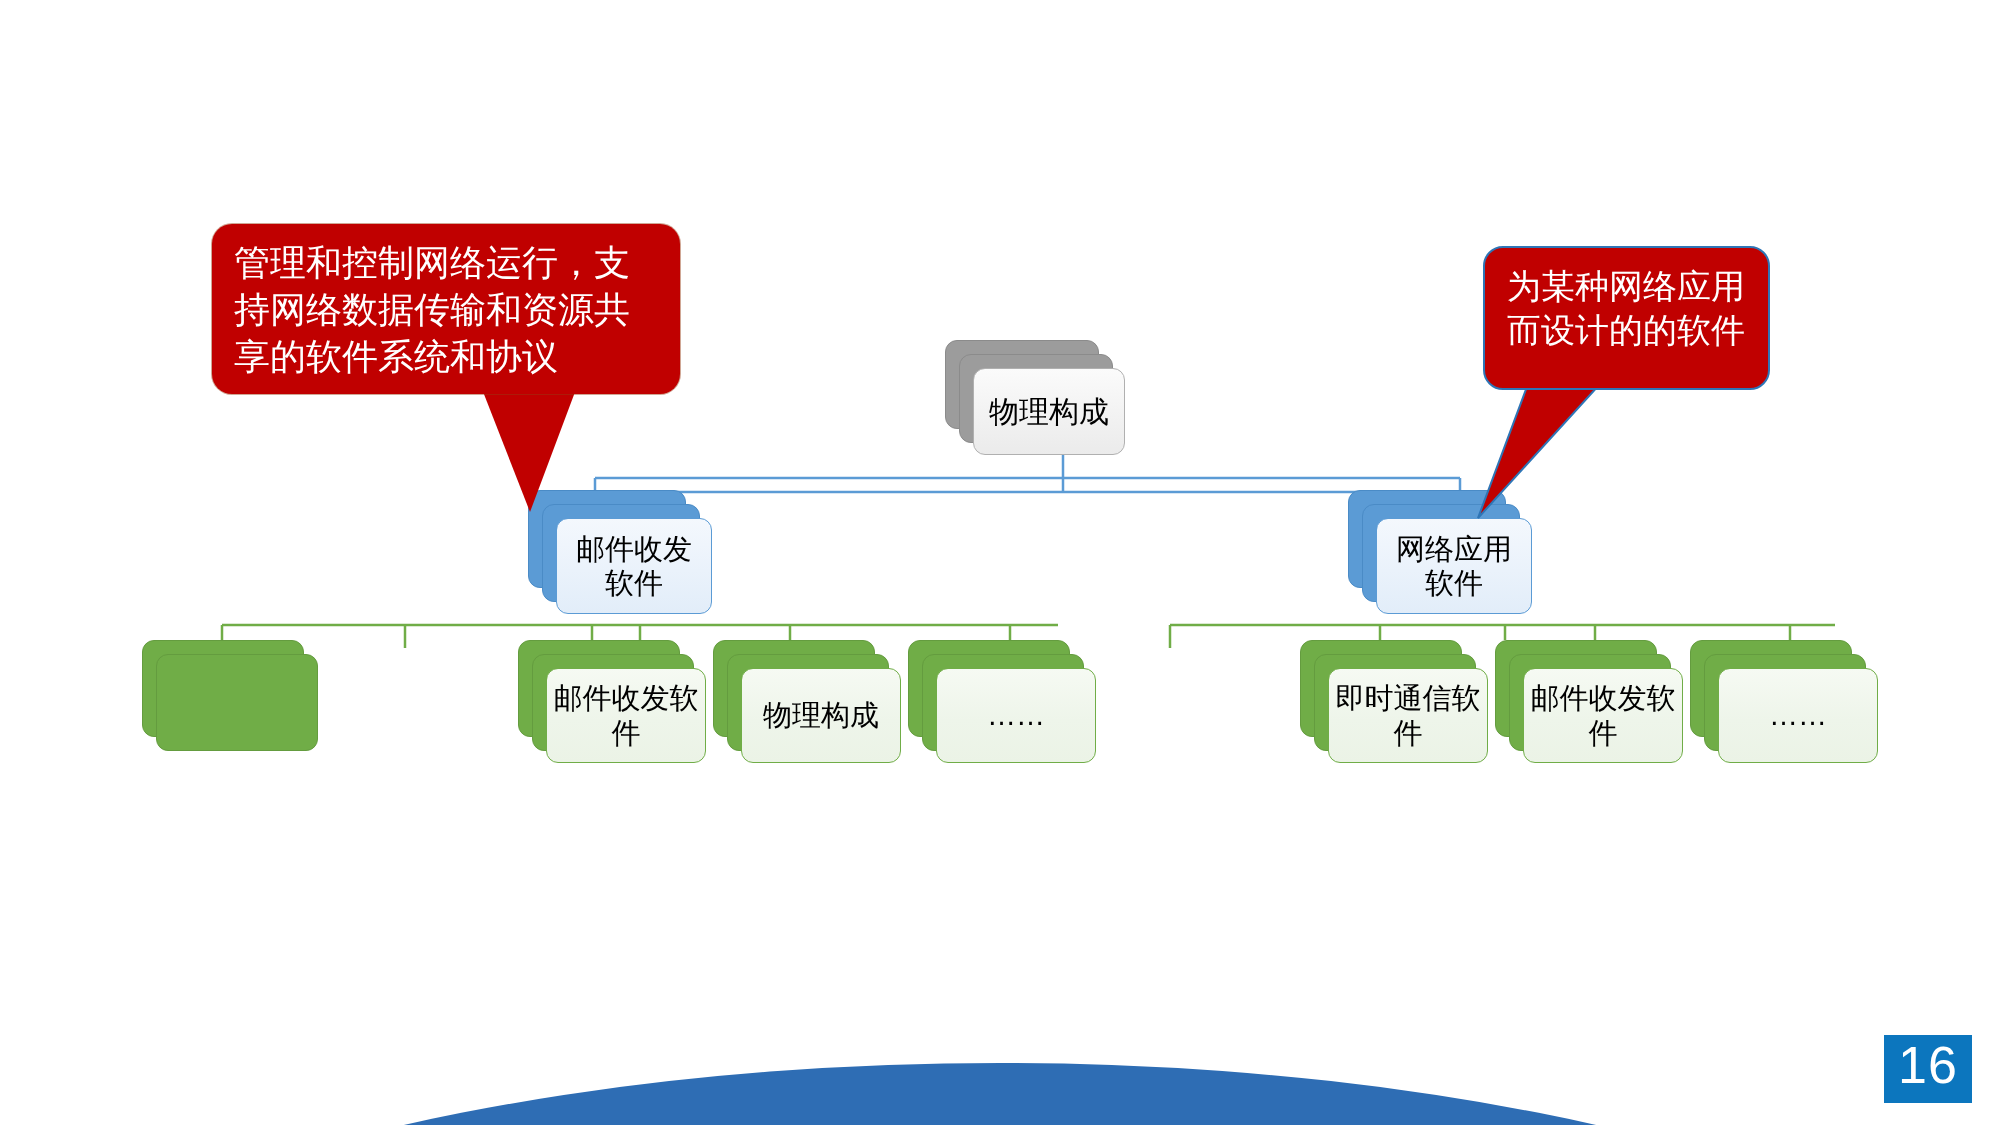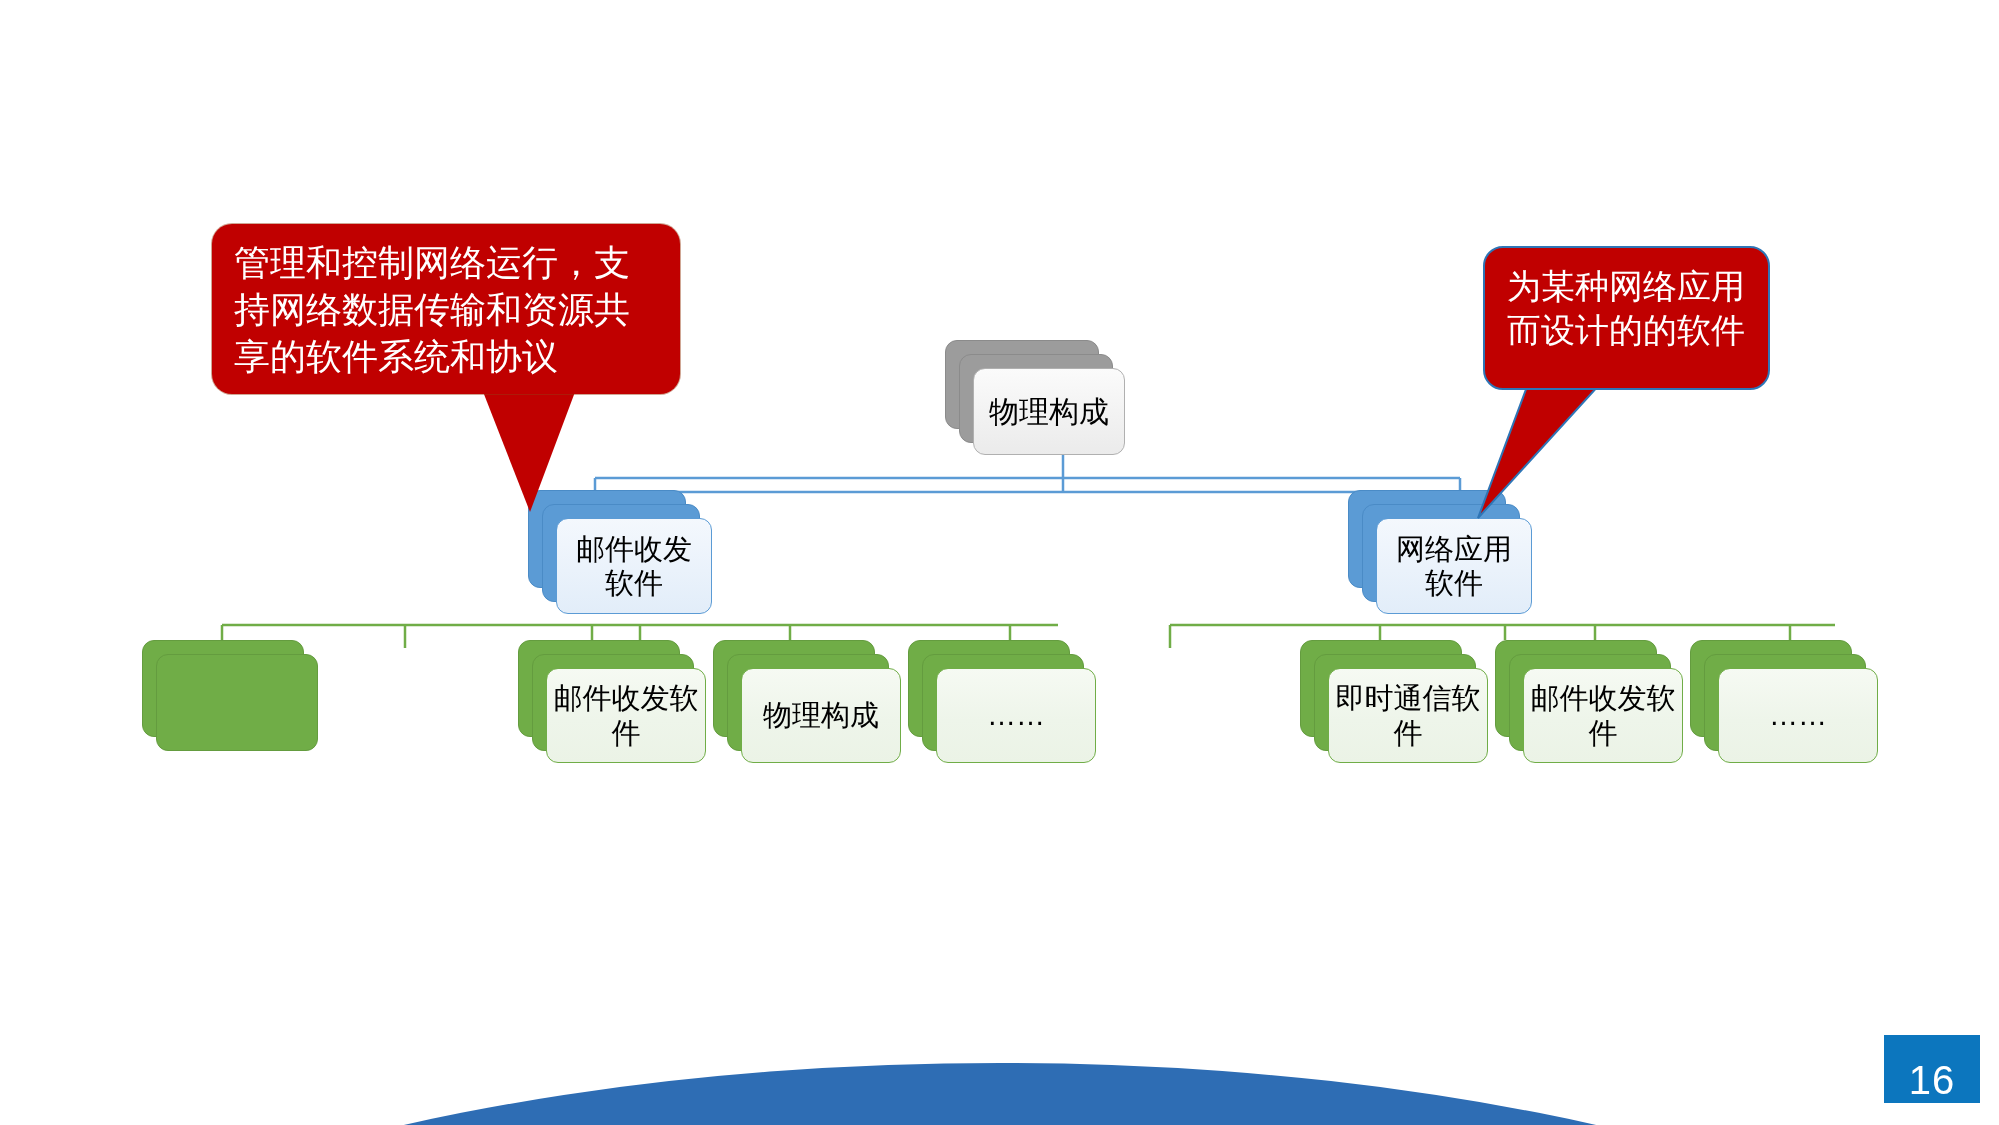--- a/index.html
+++ b/index.html
@@ -18,25 +18,25 @@
     top:1063px;
     width:2280px;
     height:420px;
     background:#2E6DB4;
     border-radius:50% 50% 0 0 / 100% 100% 0 0;
     z-index:1;
   }
   .page-badge{
     position:absolute;
     left:1884px;top:1035px;
-    width:96px;height:68px;
+    width:88px;height:68px;
     background:#0C76BE;
     color:#ffffff;
-    display:flex;align-items:flex-end;justify-content:center;
-    font-size:40px;
+    display:flex;align-items:flex-start;justify-content:center;
+    font-size:52px;
     letter-spacing:1px;
     z-index:5;
   }
   .conn-svg{position:absolute;left:0;top:0;width:1999px;height:1000px;z-index:2;pointer-events:none;}
 
   
   .node{
     position:absolute;
     z-index:4;
   }

